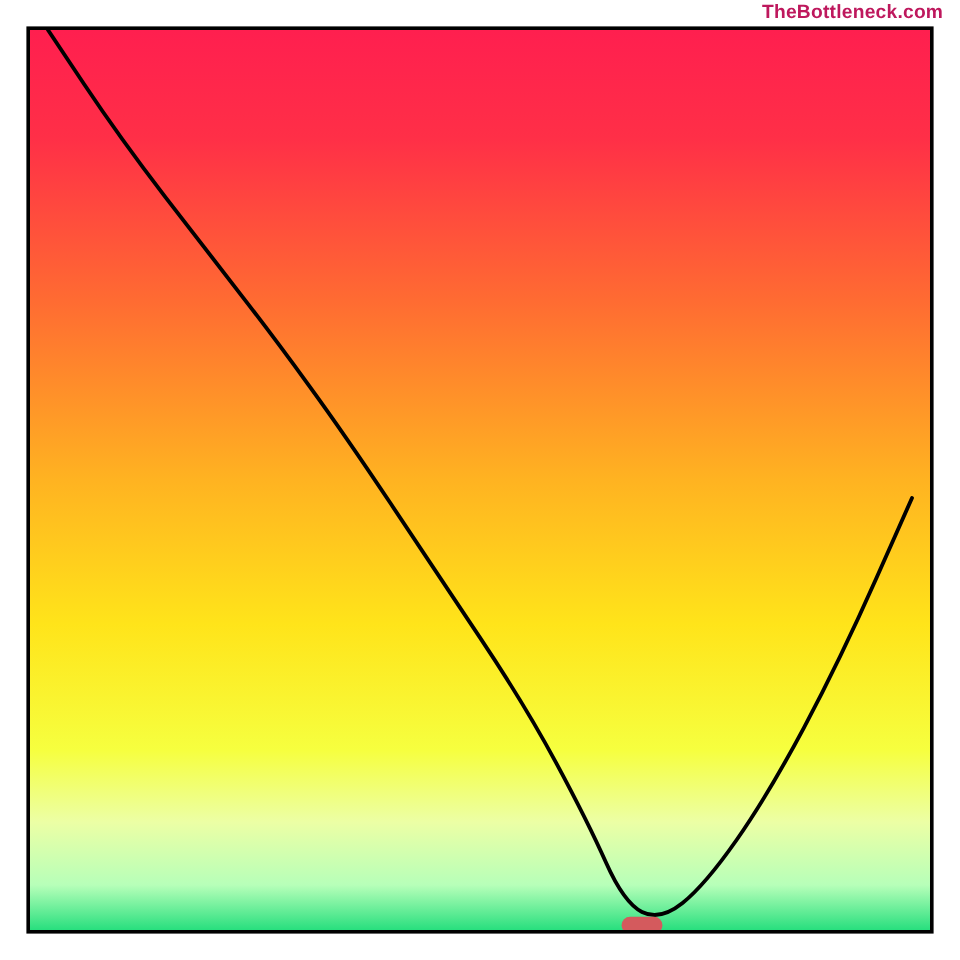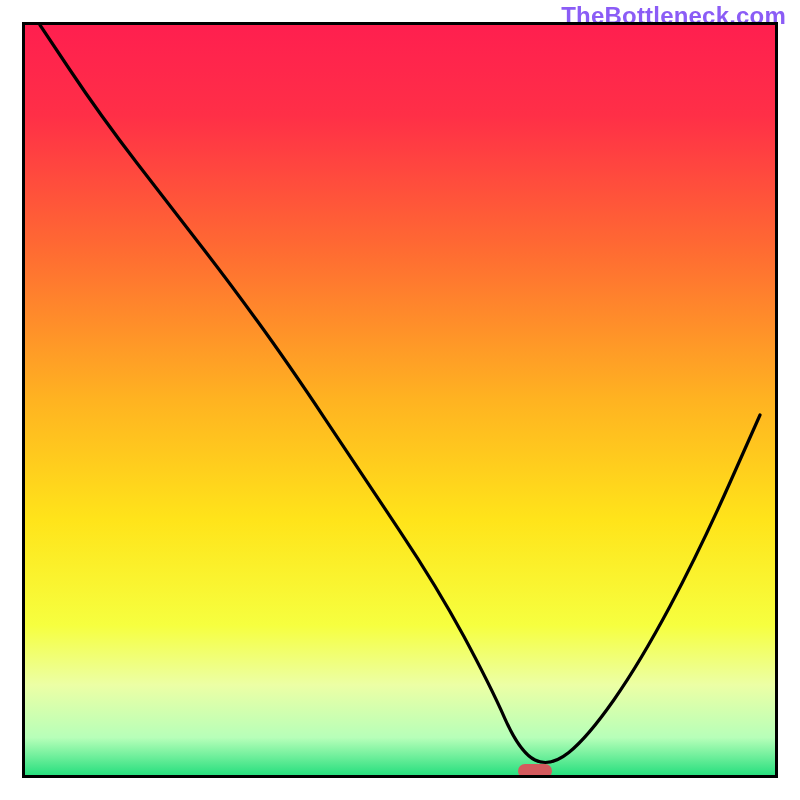--- a/index.html
+++ b/index.html
@@ -38,23 +38,23 @@
     left: 0;
     top: 0;
     width: 100%;
     height: 100%;
   }
   .watermark {
     position: absolute;
     top: 2px;
     right: 14px;
     font-family: Arial, Helvetica, sans-serif;
-    font-size: 24px;
+    font-size: 16px;
     font-weight: 600;
-    color: #8b5cf6;
+    color: #be185d;
     letter-spacing: 0.2px;
   }
   .marker {
     position: absolute;
     width: 34px;
     height: 14px;
     border-radius: 7px;
     background: #d45a5d;
   }
 </style>

